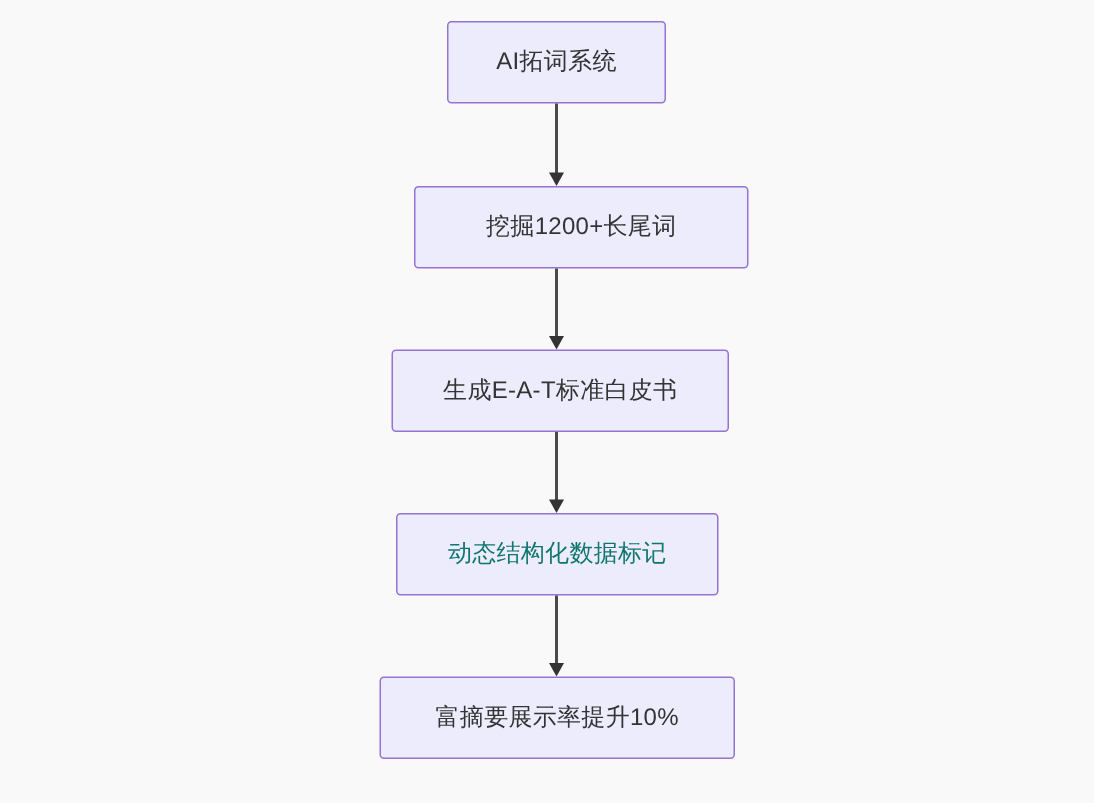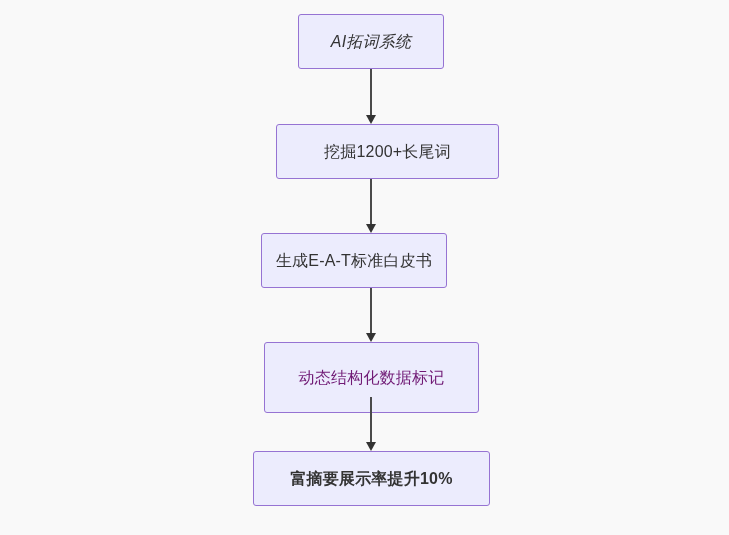--- a/index.html
+++ b/index.html
@@ -54,37 +54,37 @@
     border-right: 5px solid transparent;
     border-top: 9px solid #333333;
     transform: translateX(-5px);
   }
 </style>
 </head>
 <body style="background: rgb(249, 249, 249);">
 
 <div id="flowchart-canvas">
 
-  <div class="node" id="tpl-node-1" style="left: 298px; top: 14px; width: 146px; height: 55px; background: rgb(236, 236, 253); border-color: rgb(150, 115, 211); color: rgb(51, 51, 51); font-style: italic;">
+  <div class="node" id="tpl-node-1" style="left: 298px; top: 14px; width: 146px; height: 55px; background: rgb(236, 236, 253); border-color: rgb(150, 115, 211); color: rgb(51, 51, 51);">
     <span>AI拓词系统</span>
   </div>
 
   <div class="node" id="tpl-node-2" style="left: 276px; top: 124px; width: 223px; height: 55px; background: rgb(236, 236, 253); border-color: rgb(150, 115, 211); color: rgb(51, 51, 51);">
     <span>挖掘1200+长尾词</span>
   </div>
 
-  <div class="node" id="tpl-node-3" style="left: 261px; top: 233px; width: 186px; height: 55px; background: rgb(236, 236, 253); border-color: rgb(150, 115, 211); color: rgb(51, 51, 51);">
+  <div class="node" id="tpl-node-3" style="left: 261px; top: 233px; width: 225px; height: 55px; background: rgb(236, 236, 253); border-color: rgb(150, 115, 211); color: rgb(51, 51, 51);">
     <span>生成E-A-T标准白皮书</span>
   </div>
 
-  <div class="node" id="tpl-node-4" style="left: 264px; top: 342px; width: 215px; height: 71px; background: rgb(236, 236, 253); border-color: rgb(150, 115, 211); color: #701a75;">
+  <div class="node" id="tpl-node-4" style="left: 264px; top: 342px; width: 215px; height: 55px; background: rgb(236, 236, 253); border-color: rgb(150, 115, 211); color: #0f766e;">
     <span>动态结构化数据标记</span>
   </div>
 
-  <div class="node" id="tpl-node-5" style="left: 253px; top: 451px; width: 237px; height: 55px; background: rgb(236, 236, 253); border-color: rgb(150, 115, 211); color: rgb(51, 51, 51); font-weight: bold;">
+  <div class="node" id="tpl-node-5" style="left: 253px; top: 451px; width: 237px; height: 55px; background: rgb(236, 236, 253); border-color: rgb(150, 115, 211); color: rgb(51, 51, 51);">
     <span>富摘要展示率提升10%</span>
   </div>
 
   <div class="edge" id="tpl-edge-1" style="left: 371px; top: 69px; height: 55px;">
     <div class="edge-line" style="height: 48px;"></div>
     <div class="edge-head" style="top: 46px;"></div>
   </div>
 
   <div class="edge" id="tpl-edge-2" style="left: 371px; top: 179px; height: 54px;">
     <div class="edge-line" style="height: 47px;"></div>

